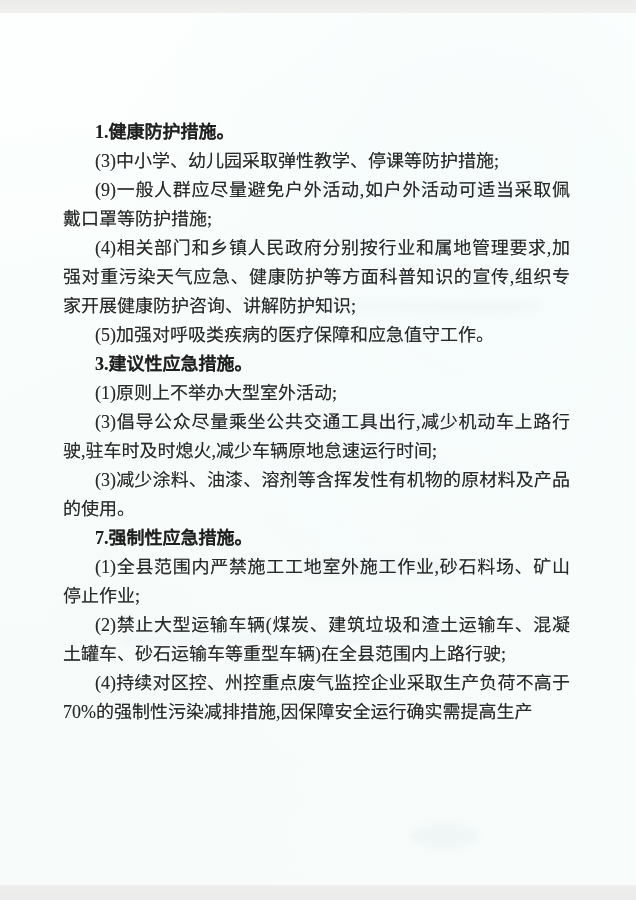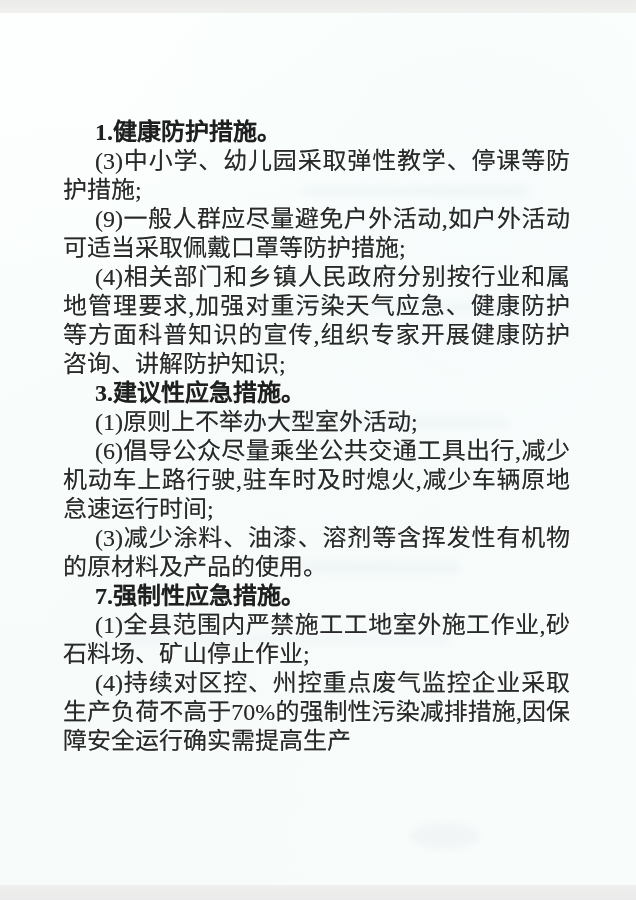--- a/index.html
+++ b/index.html
@@ -59,21 +59,21 @@
   .b4 { left: 300px; top: 548px; width: 160px; height: 13px; opacity: 0.05; }
   .b5 { left: 120px; top: 620px; width: 330px; height: 12px; opacity: 0.035; }
   .b6 { left: 410px; top: 810px; width: 70px; height: 26px; opacity: 0.05; border-radius: 50%; }
   .content {
     position: absolute;
     top: 105px;
     left: 63px;
     width: 507px;
     color: #292929;
     font-family: "Liberation Serif", "DejaVu Serif", serif;
-    font-size: 24px;
+    font-size: 18px;
     line-height: 29px;
     text-align: justify;
     text-justify: inter-ideograph;
     text-shadow: 0 0 0.5px rgba(20,20,20,0.45);
   }
   .content p {
     margin: 0;
     padding: 0;
     text-indent: 32px;
   }
@@ -94,24 +94,26 @@
     <div class="bleed b3"></div>
     <div class="bleed b4"></div>
     <div class="bleed b5"></div>
     <div class="bleed b6"></div>
 
     <div class="content" id="doc-content">
         <p class="bold">1.健康防护措施。</p>
         <p class="">(3)中小学、幼儿园采取弹性教学、停课等防护措施;</p>
         <p class="">(9)一般人群应尽量避免户外活动,如户外活动可适当采取佩戴口罩等防护措施;</p>
         <p class="">(4)相关部门和乡镇人民政府分别按行业和属地管理要求,加强对重污染天气应急、健康防护等方面科普知识的宣传,组织专家开展健康防护咨询、讲解防护知识;</p>
+        <p class="">(5)加强对呼吸类疾病的医疗保障和应急值守工作。</p>
         <p class="bold">3.建议性应急措施。</p>
         <p class="">(1)原则上不举办大型室外活动;</p>
-        <p class="">(6)倡导公众尽量乘坐公共交通工具出行,减少机动车上路行驶,驻车时及时熄火,减少车辆原地怠速运行时间;</p>
+        <p class="">(3)倡导公众尽量乘坐公共交通工具出行,减少机动车上路行驶,驻车时及时熄火,减少车辆原地怠速运行时间;</p>
         <p class="">(3)减少涂料、油漆、溶剂等含挥发性有机物的原材料及产品的使用。</p>
         <p class="bold">7.强制性应急措施。</p>
         <p class="">(1)全县范围内严禁施工工地室外施工作业,砂石料场、矿山停止作业;</p>
+        <p class="">(2)禁止大型运输车辆(煤炭、建筑垃圾和渣土运输车、混凝土罐车、砂石运输车等重型车辆)在全县范围内上路行驶;</p>
         <p class="">(4)持续对区控、州控重点废气监控企业采取生产负荷不高于70%的强制性污染减排措施,因保障安全运行确实需提高生产</p>
       </div>
   </div>
 
   <div class="scan-edge bottom"></div>
 </div>
 
 </body></html>

